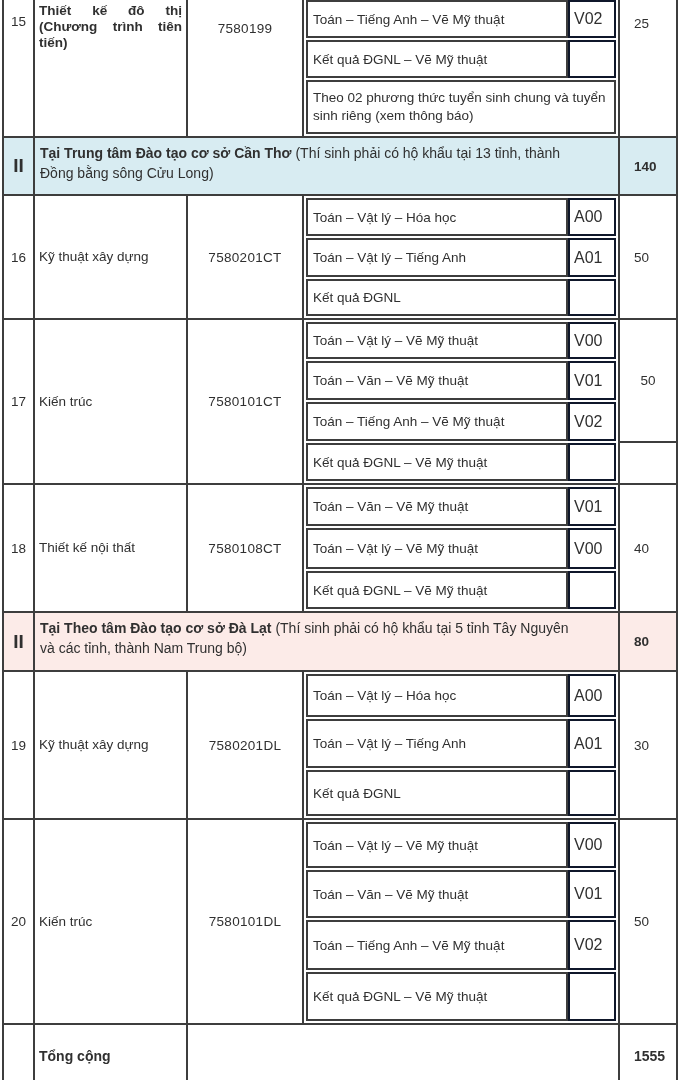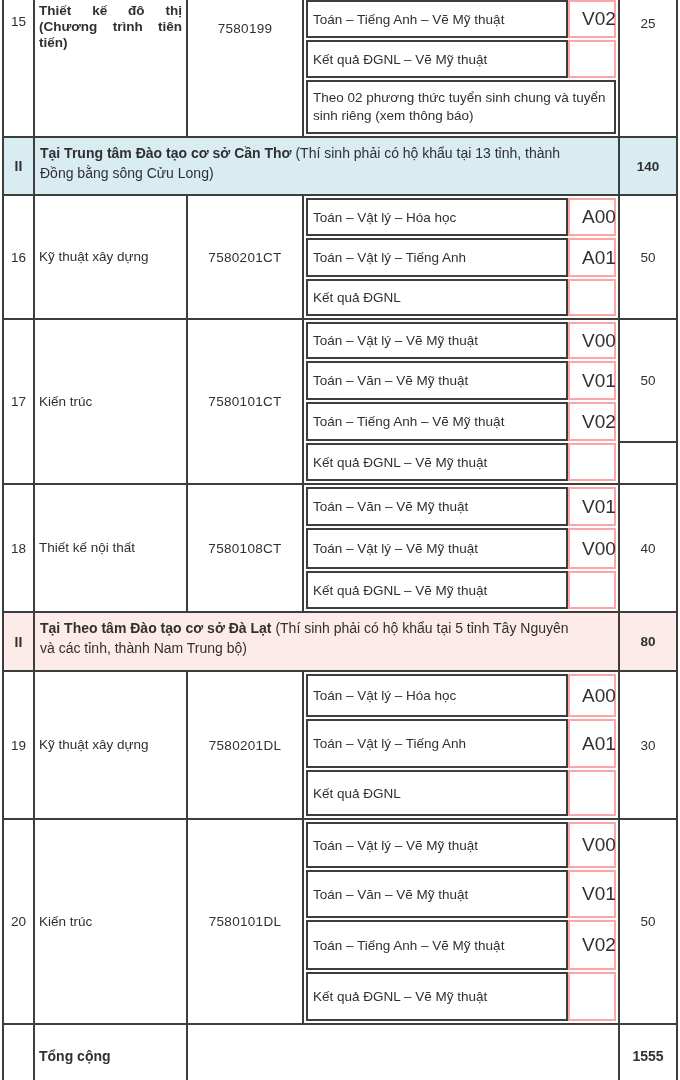--- a/index.html
+++ b/index.html
@@ -32,56 +32,57 @@
     width: 116px; flex: 0 0 116px; border-right: 2px solid #3d3d3d;
     display: flex; align-items: center; justify-content: center;
     font-size: 13.5px; letter-spacing: 0.3px;
   }
   .c-combos {
     flex: 1 1 auto; display: flex; flex-direction: column;
     padding: 2px; row-gap: 2px;
   }
   .c-quota {
     width: 58px; flex: 0 0 58px; border-left: 2px solid #3d3d3d;
-    display: flex; align-items: center; justify-content: center;
+    display: flex; align-items: center; 
     font-size: 13.5px;
+    padding-left: 14px;
   }
 
   
   .srow { display: flex; column-gap: 0; }
   .combo-label {
     flex: 1 1 auto; border: 2px solid #3d3d3d;
     display: flex; align-items: center;
     padding: 1px 4px 1px 5px; font-size: 13.5px;
   }
   .combo-code {
-    width: 48px; flex: 0 0 48px; border: 2px solid #fca5a5;
-    display: flex; align-items: center; padding-left: 12px;
-    font-size: 19px;
+    width: 48px; flex: 0 0 48px; border: 2px solid #0f172a;
+    display: flex; align-items: center; padding-left: 4px;
+    font-size: 16px;
   }
   .combo-note {
     flex: 1 1 auto; border: 2px solid #3d3d3d;
     display: flex; align-items: center;
     padding: 16px 5px; font-size: 13.5px; line-height: 18px;
   }
 
   
   .r15 .c-stt   { align-items: flex-start; padding-top: 14px; }
   .r15 .c-name  { align-items: flex-start; text-align: justify; font-weight: bold; }
   .r15 .c-code  { align-items: flex-start; padding-top: 21px; }
   .r15 .c-quota { align-items: flex-start; padding-top: 16px; }
   .r15 .c-combos { padding-top: 0; }
 
   
   .c-quota.split { flex-direction: column; align-items: stretch; justify-content: flex-start; padding: 0; }
   .q-top { height: 123px; border-bottom: 2px solid #3d3d3d; display: flex; align-items: center; justify-content: center; }
   .q-rest { flex: 1; }
 
   
-  .section .c-stt { font-weight: bold; font-size: 14px; }
+  .section .c-stt { font-weight: bold; font-size: 19px; }
   .sec-text {
     flex: 1 1 auto; display: flex; align-items: center;
     padding: 4px 0 11px 5px; font-size: 14px; line-height: 20px;
   }
   .sec-text .inner { display: block; width: 540px; }
   .sec-text .b { font-weight: bold; }
   .section .c-quota { font-weight: bold; }
   .sec-blue { background: #d8ecf2; }
   .sec-pink { background: #fcebe8; }
 

